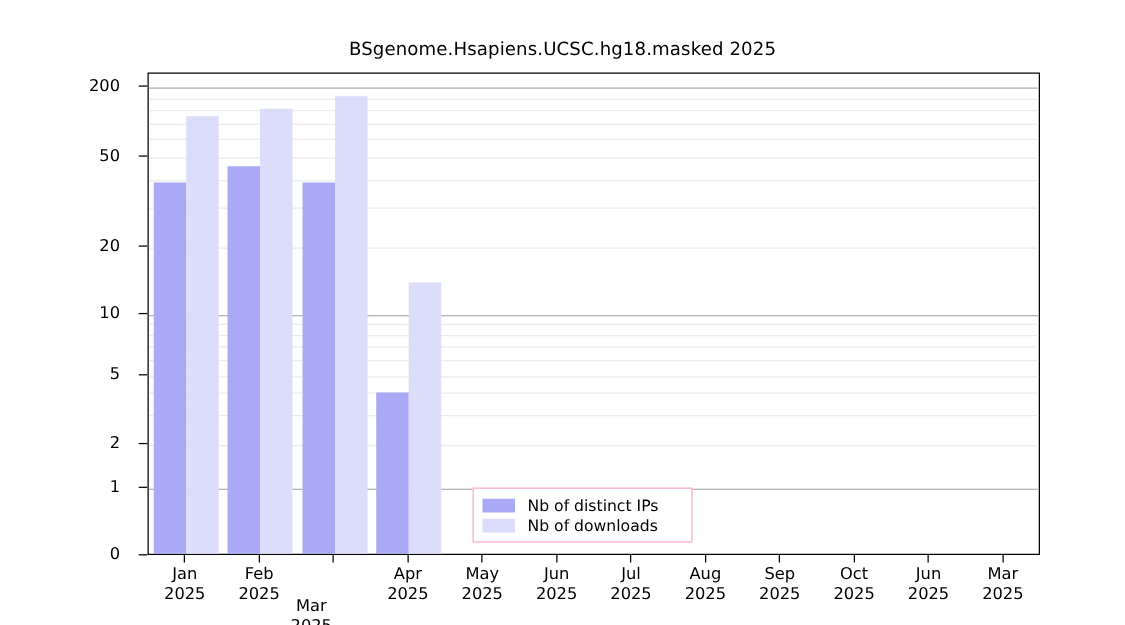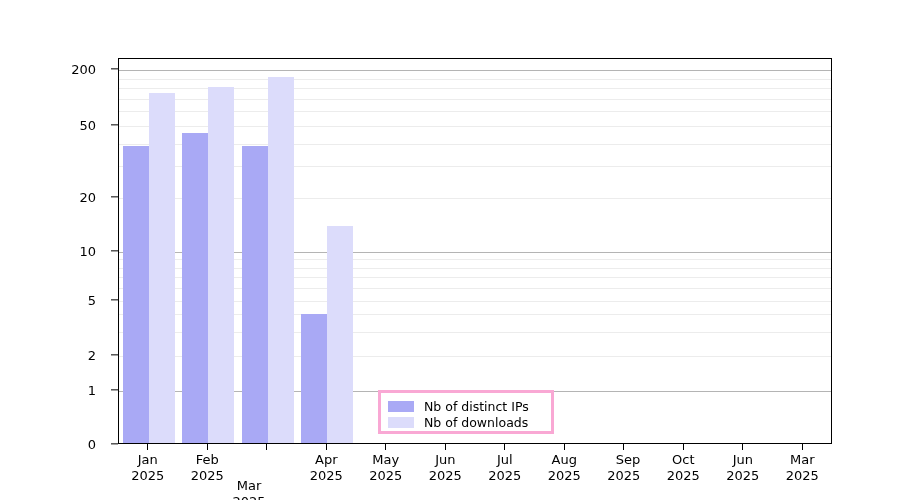--- a/index.html
+++ b/index.html
@@ -99,21 +99,21 @@
     transform: translateX(-50%);
     white-space: nowrap;
   }
   #legend {
     position: absolute;
     left: 378px;
     top: 390px;
     width: 176px;
     height: 44px;
     background: #ffffff;
-    border: 3px solid #f9a8d4;
+    border: 1px solid #f9a8d4;
     box-sizing: border-box;
     padding: 5px 7px;
   }
   .legend-row {
     display: flex;
     align-items: center;
     height: 16px;
   }
   .legend-swatch {
     width: 26px;
@@ -125,20 +125,21 @@
     font-size: 12.5px;
     color: #000000;
     white-space: nowrap;
   }
 </style>
 </head>
 <body>
 
 <div id="page">
 
+  <div id="chart-title">BSgenome.Hsapiens.UCSC.hg18.masked 2025</div>
 
   <div id="y-axis-labels">
       <div class="y-tick-label" style="top: 444px;">0</div>
       <div class="y-tick-mark" style="top: 444px;"></div>
       <div class="y-tick-label" style="top: 390px;">1</div>
       <div class="y-tick-mark" style="top: 390px;"></div>
       <div class="y-tick-label" style="top: 355px;">2</div>
       <div class="y-tick-mark" style="top: 355px;"></div>
       <div class="y-tick-label" style="top: 300px;">5</div>
       <div class="y-tick-mark" style="top: 300px;"></div>
@@ -220,21 +221,21 @@
       <div class="x-tick-label" style="left: 386.8px;">
         <div>Jul</div>
         <div>2025</div>
       </div>
       <div class="x-tick-mark" style="left: 445.6px;"></div>
       <div class="x-tick-label" style="left: 446.3px;">
         <div>Aug</div>
         <div>2025</div>
       </div>
       <div class="x-tick-mark" style="left: 505.1px;"></div>
-      <div class="x-tick-label" style="left: 505.8px; text-align: right;">
+      <div class="x-tick-label" style="left: 505.8px;">
         <div>Sep</div>
         <div>2025</div>
       </div>
       <div class="x-tick-mark" style="left: 564.6px;"></div>
       <div class="x-tick-label" style="left: 565.3px;">
         <div>Oct</div>
         <div>2025</div>
       </div>
       <div class="x-tick-mark" style="left: 624.1px;"></div>
       <div class="x-tick-label" style="left: 624.8px;">

